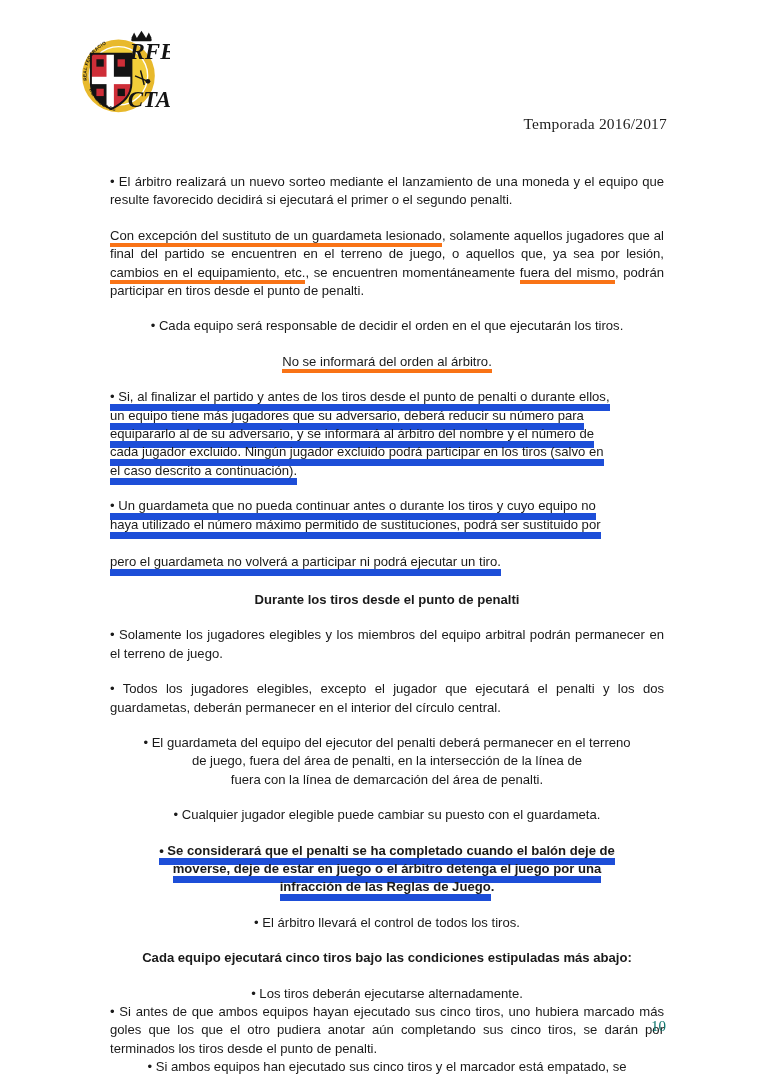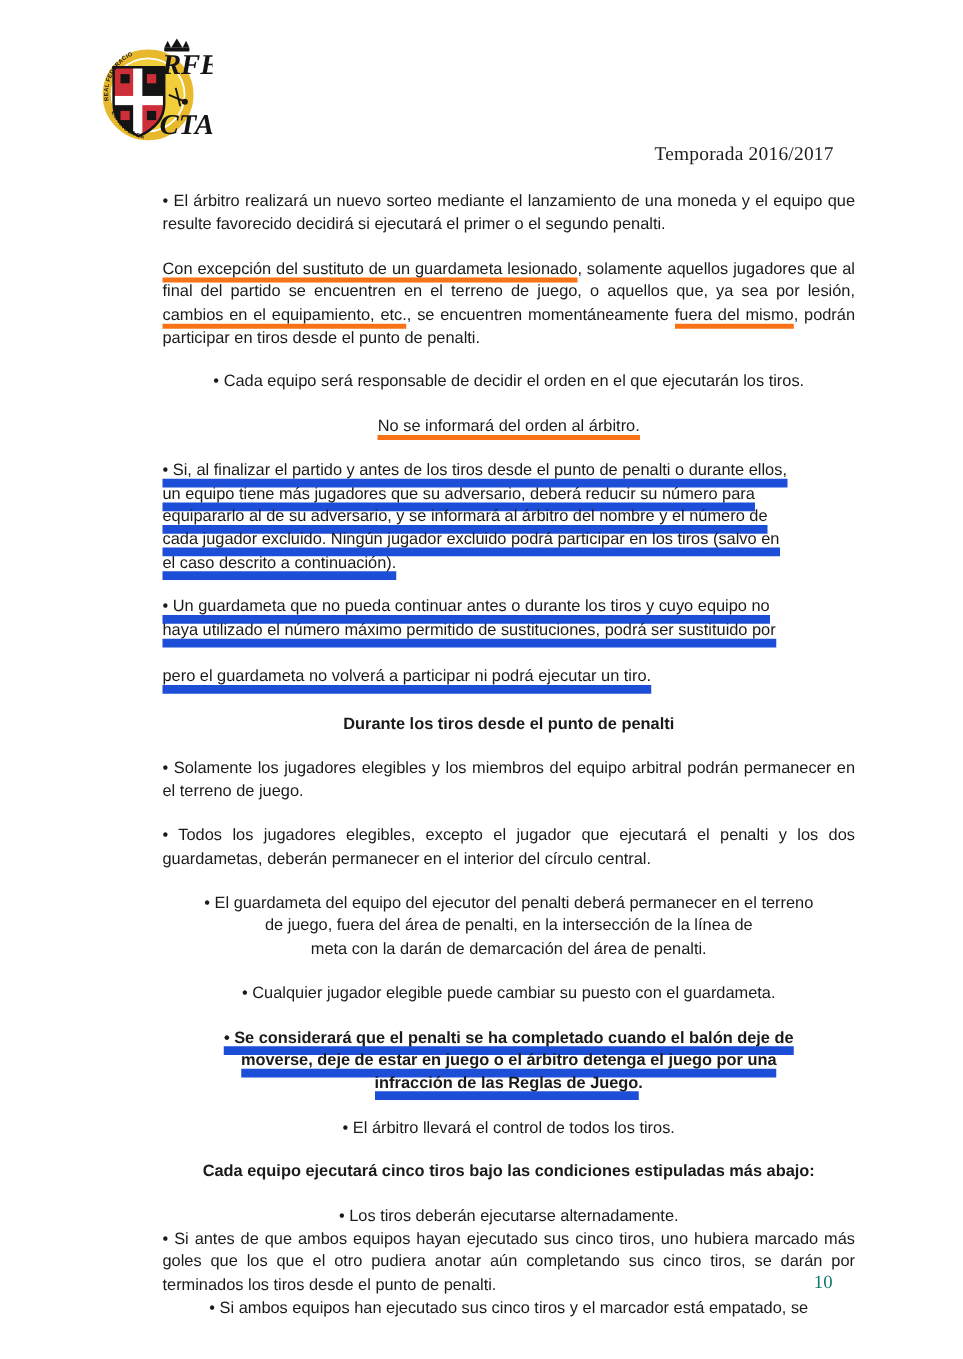--- a/index.html
+++ b/index.html
@@ -45,23 +45,22 @@
     color: #1c1c1c;
     letter-spacing: 0.2px;
     white-space: nowrap;
     margin-left: 20px;
   }
 
   
   .content {
     position: absolute;
     left: 110px;
-    top: 152px;
+    top: 173px;
     width: 554px;
-    margin-left: 20px;
   }
   p {
     margin: 0;
     font-size: 13.1px;
     line-height: 18.4px;
     text-align: justify;
     text-justify: inter-word;
     color: #1a1a1a;
   }
   p.nojustify { text-align: center; }
@@ -208,21 +207,21 @@
 
     <div class="gap-m"></div>
 
     <p>• Todos los jugadores elegibles, excepto el jugador que ejecutará el penalti y los dos guardametas, deberán permanecer en el interior del círculo central.</p>
 
     <div class="gap-m"></div>
 
     <p class="nojustify">
       <span>• El guardameta del equipo del ejecutor del penalti deberá permanecer en el  terreno</span><br>
       <span>de juego, fuera del área de penalti, en la intersección de la línea de</span><br>
-      <span>meta con la darán de demarcación del área de penalti.</span>
+      <span>fuera con la línea de demarcación del área de penalti.</span>
     </p>
 
     <div class="gap-m"></div>
 
     <p class="nojustify">• Cualquier jugador elegible puede cambiar su puesto con el guardameta.</p>
 
     <div class="gap-m"></div>
 
     <p class="bold ublock nojustify">
       <span class="line">• Se considerará que el penalti se ha completado cuando el balón deje de</span><br>

